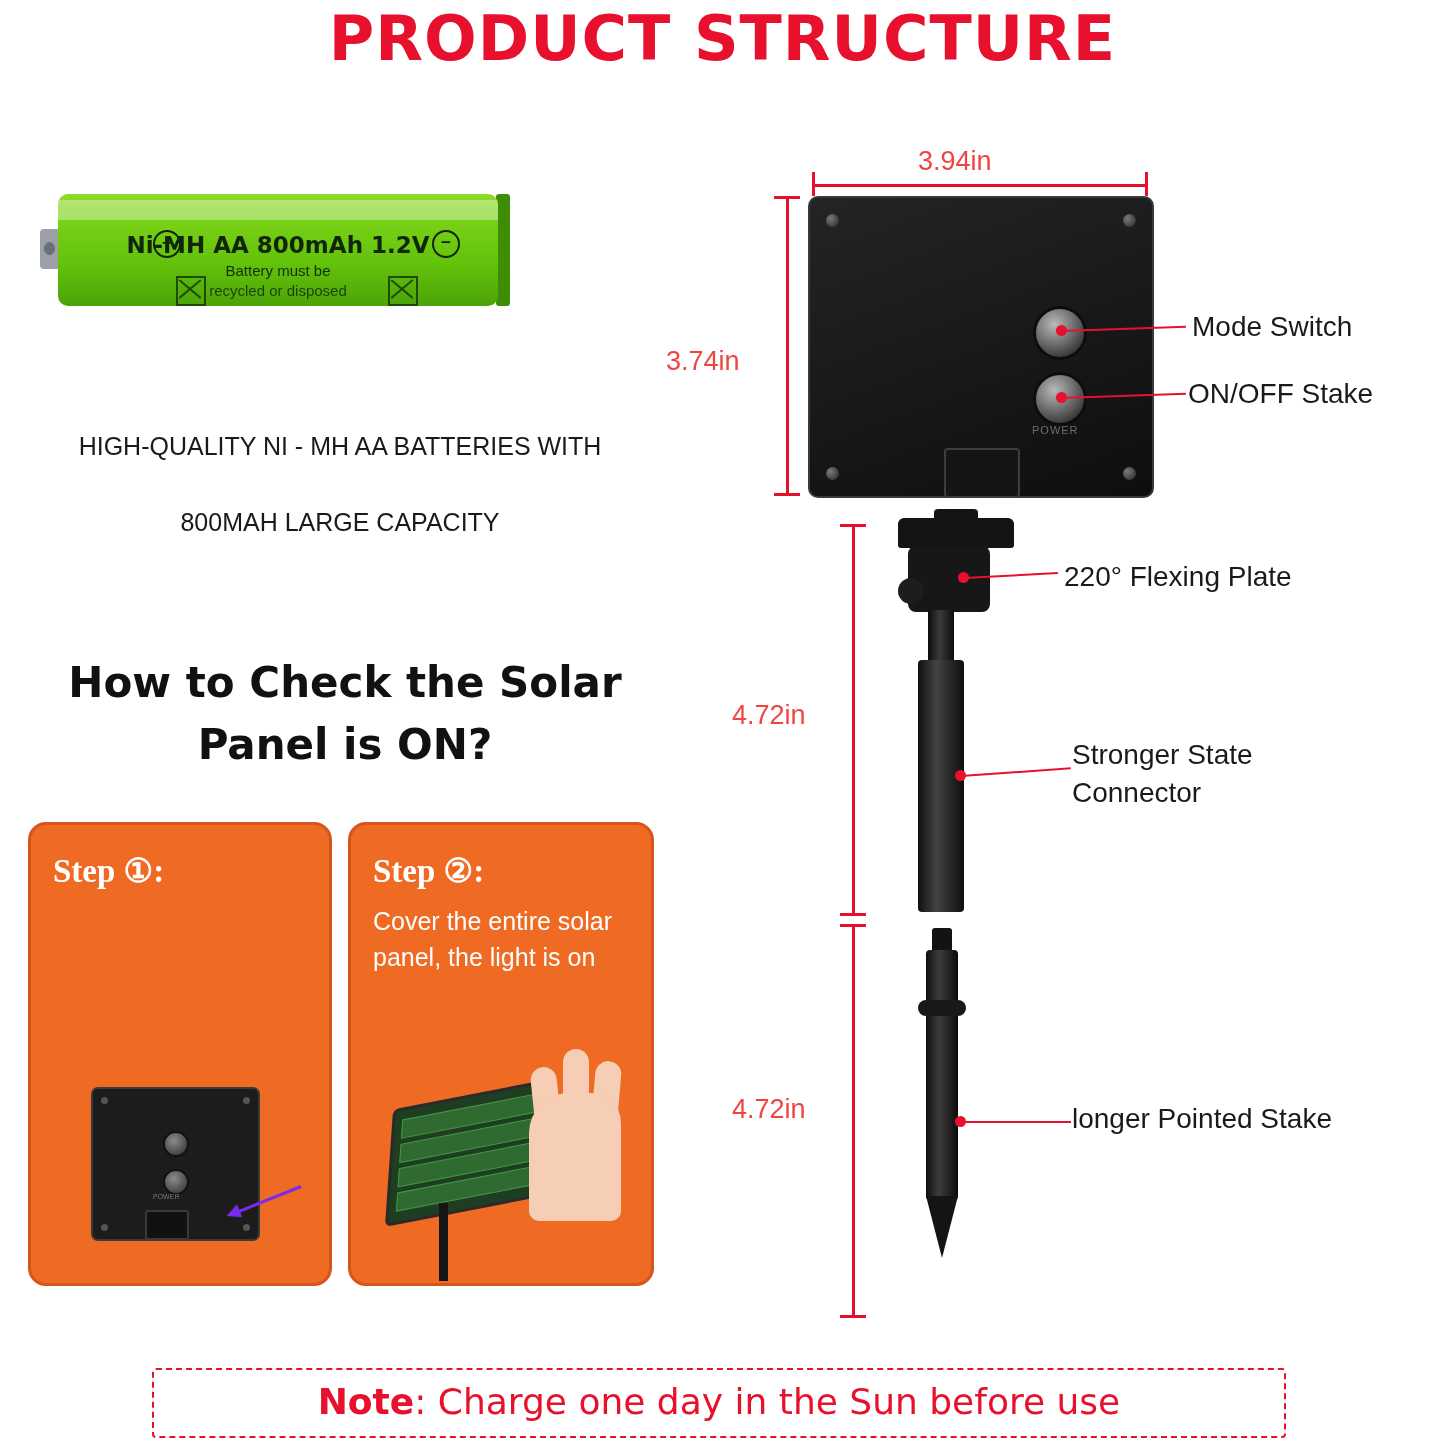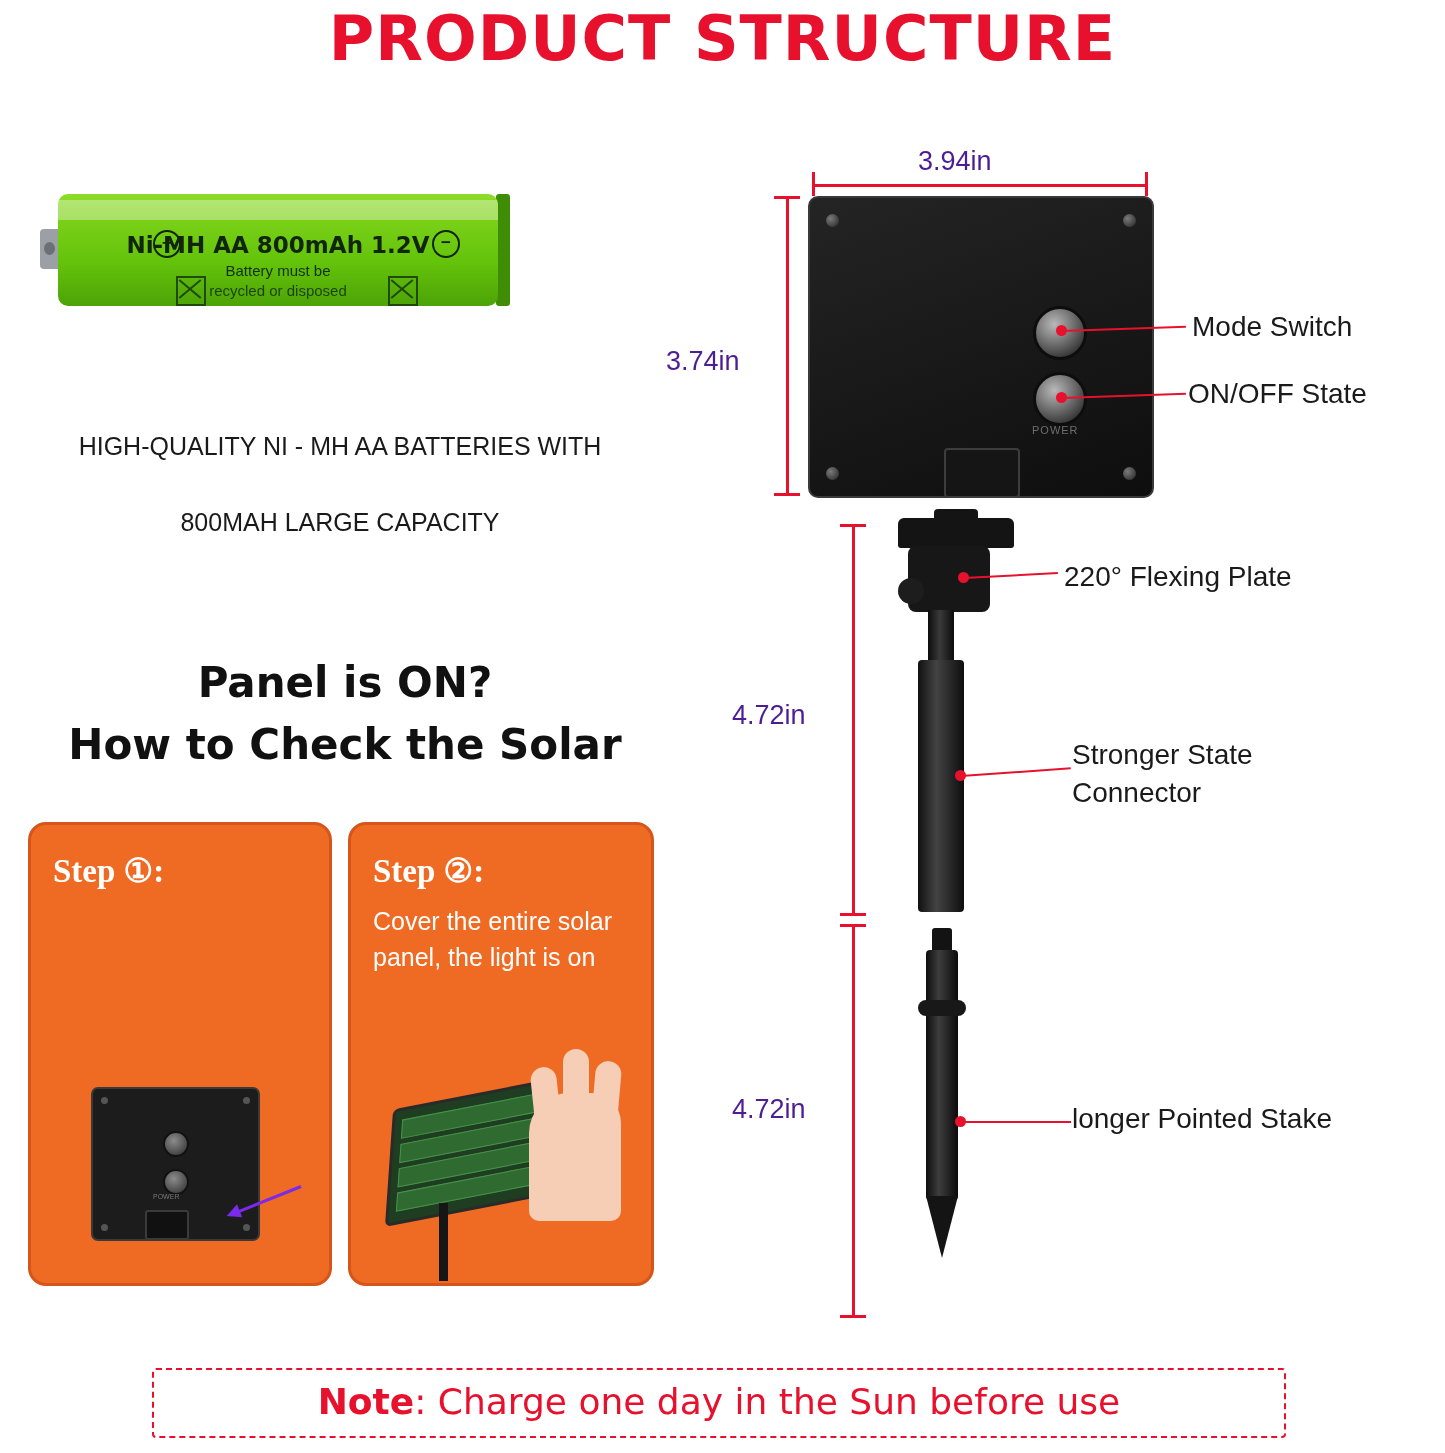--- a/index.html
+++ b/index.html
@@ -374,21 +374,21 @@
   }
 
   
   .dim-line {
     position: absolute;
     background: #e8112d;
   }
   .dim-label {
     position: absolute;
     font-size: 27px;
-    color: #4c1d95;
+    color: #ef4444;
     font-family: "Liberation Sans", sans-serif;
   }
 
   
   .flex-plate {
     position: absolute;
     left: 898px;
     top: 518px;
     width: 116px;
     height: 30px;
@@ -535,22 +535,22 @@
     <div class="batt-icon i2"></div>
   </div>
 </div>
 
 <div class="battery-caption">
   <div>HIGH-QUALITY NI - MH AA BATTERIES WITH</div>
   <div>800MAH LARGE CAPACITY</div>
 </div>
 
 <div class="howto">
+  <div>How to Check the Solar</div>
   <div>Panel is ON?</div>
-  <div>How to Check the Solar</div>
 </div>
 
 <div class="step-card" id="step1">
   <div class="step-title">Step ①:</div>
   <div class="panel-back">
     <span class="scr a"></span>
     <span class="scr b"></span>
     <span class="scr c"></span>
     <span class="scr d"></span>
     <span class="btn top"></span>
@@ -599,21 +599,21 @@
   <span class="swlabel">POWER</span>
   <span class="port"></span>
 </div>
 
 <div class="callout-dot" style="left:1056px; top:325px;"></div>
 <div class="callout-line" style="left:1062px; top:330px; width:124px; transform:rotate(-2deg); transform-origin:left center;"></div>
 <div class="callout-text" style="left:1192px; top:308px;">Mode Switch</div>
 
 <div class="callout-dot" style="left:1056px; top:392px;"></div>
 <div class="callout-line" style="left:1062px; top:397px; width:124px; transform:rotate(-2deg); transform-origin:left center;"></div>
-<div class="callout-text" style="left:1188px; top:375px;">ON/OFF State</div>
+<div class="callout-text" style="left:1188px; top:375px;">ON/OFF Stake</div>
 
 <div class="flex-plate"></div>
 <div class="flex-knuckle"></div>
 <div class="flex-knob"></div>
 <div class="pole-upper"></div>
 <div class="pole-lower"></div>
 <div class="stake">
   <span class="tip-top"></span>
   <span class="shaft"></span>
   <span class="collar"></span>

